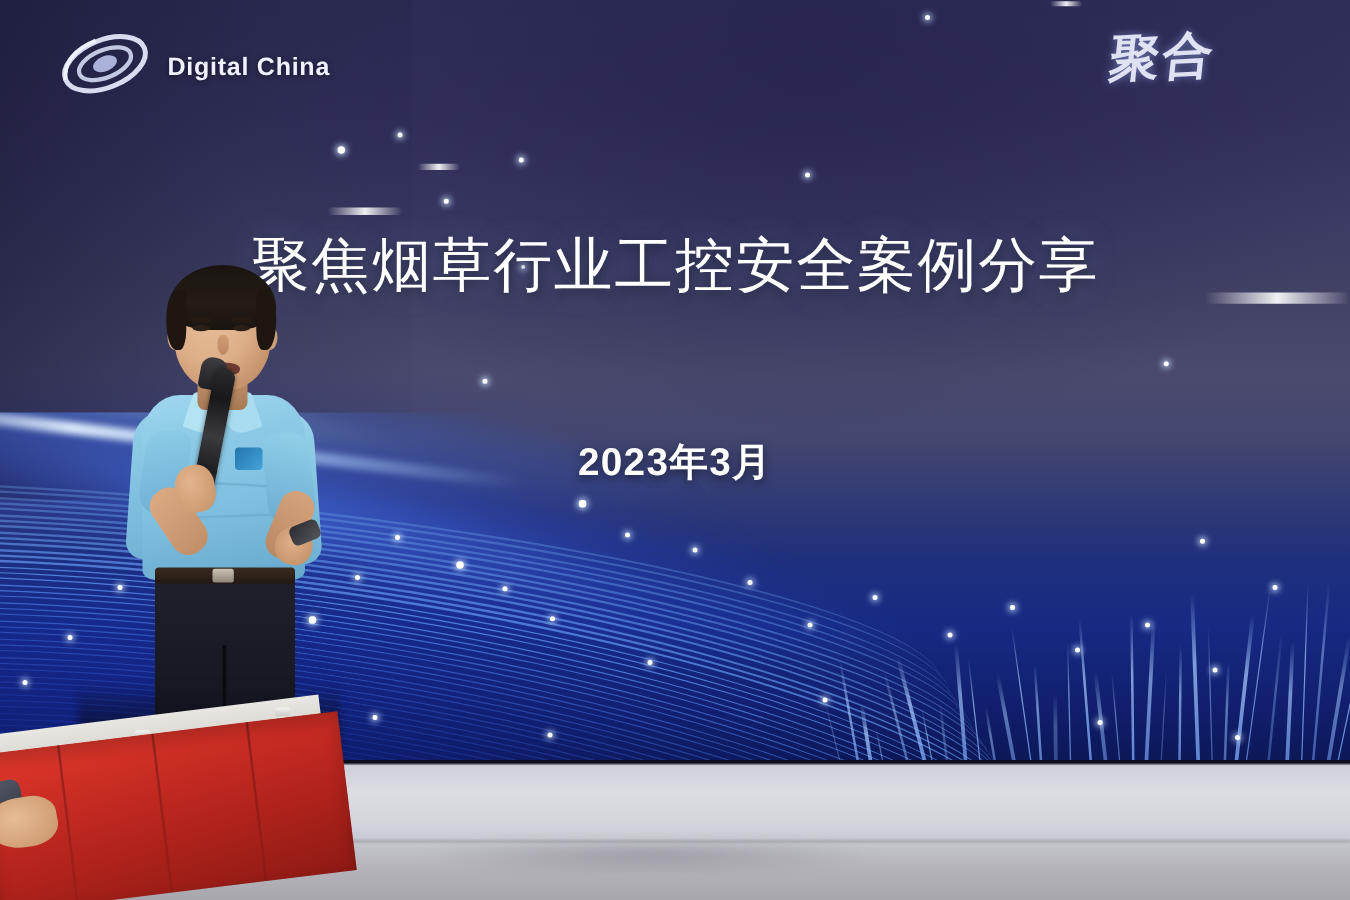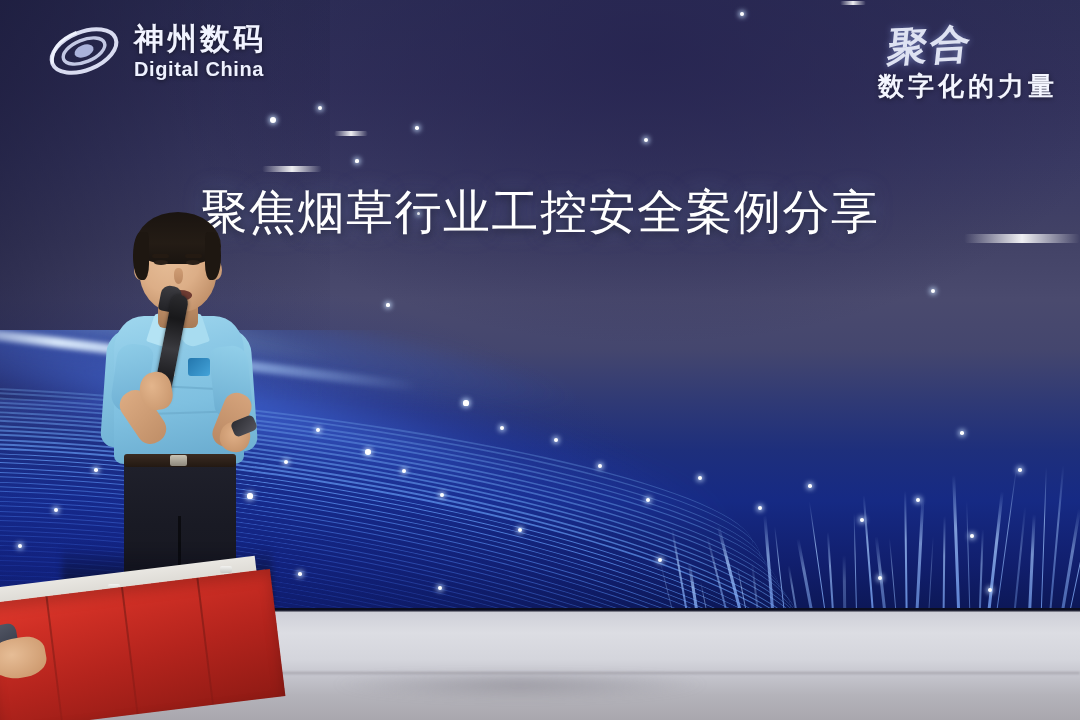--- a/index.html
+++ b/index.html
@@ -583,31 +583,30 @@
       <svg viewBox="0 0 76 62" width="76" height="62" aria-hidden="true">
         <g transform="rotate(-22 38 31)">
           <ellipse cx="38" cy="31" rx="34" ry="19" fill="none" stroke="#e8ecff" stroke-width="4" opacity=".92"></ellipse>
           <ellipse cx="38" cy="31" rx="22" ry="11" fill="none" stroke="#dfe5ff" stroke-width="3.4" opacity=".85"></ellipse>
           <ellipse cx="38" cy="31" rx="10" ry="6" fill="#ccd6ff" opacity=".8"></ellipse>
           <path d="M4 31 q6 -20 34 -20" fill="none" stroke="#f2f5ff" stroke-width="3" opacity=".9"></path>
         </g>
       </svg>
     </span>
     <span class="dc-words">
-      <span class="dc-cn">神州数码</span>
       <span class="dc-en">Digital China</span>
     </span>
   </div>
 
   <div class="logo-jh">
     <span class="jh-brush">聚合</span>
-    <span class="jh-sub">数字化的力量</span>
   </div>
 
   <div class="slide-title">聚焦烟草行业工控安全案例分享</div>
+  <div class="slide-date">2023年3月</div>
 
   <div class="stage-floor">
     <div class="floor-seam"></div>
     <div class="floor-smudge"></div>
   </div>
 
   <div class="presenter">
     <div class="trousers"></div>
     <div class="leg-gap"></div>
     <div class="shoulder-l"></div>

